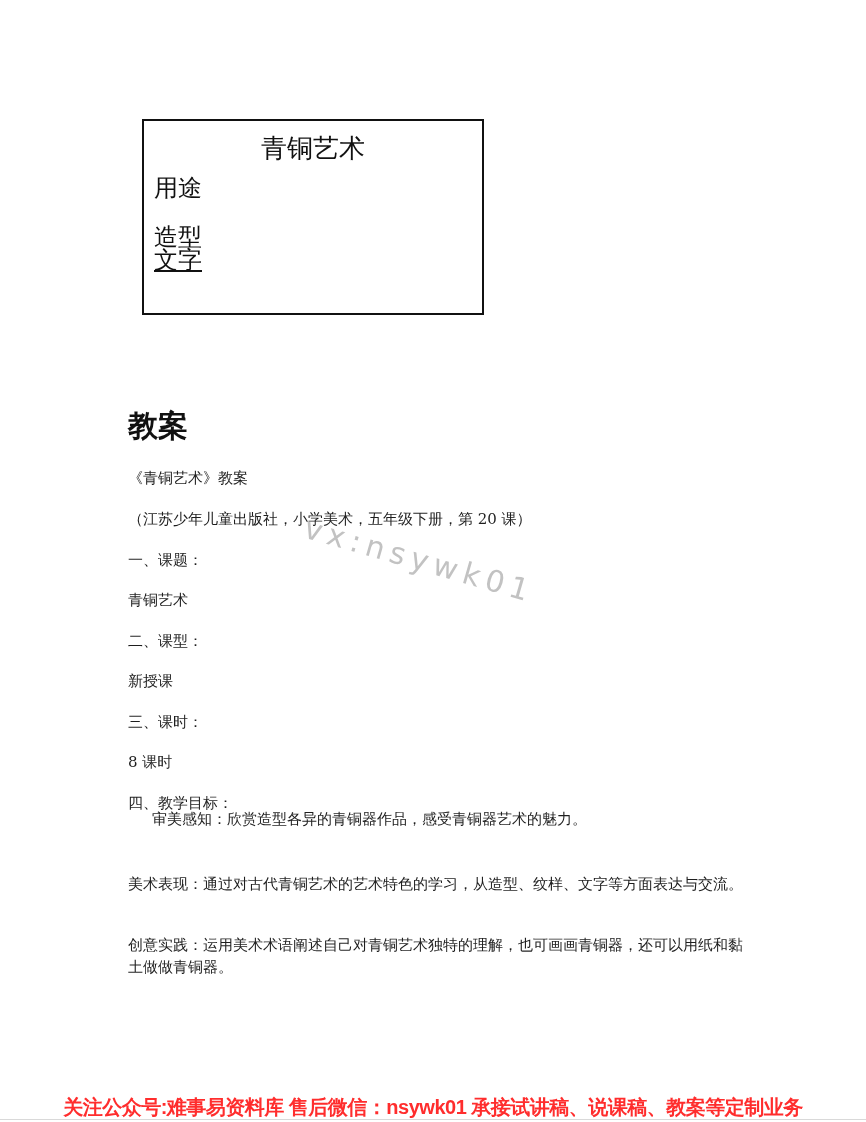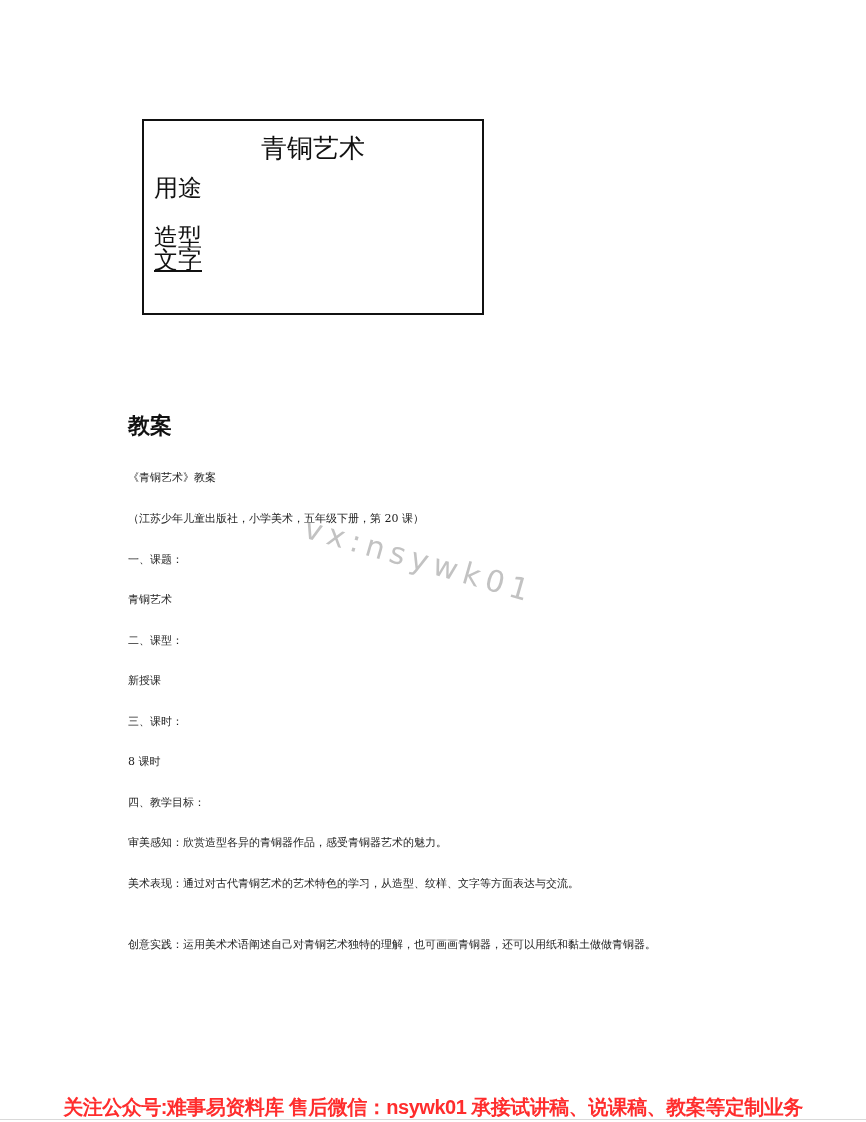--- a/index.html
+++ b/index.html
@@ -42,29 +42,29 @@
       font-size: 24px;
       line-height: 30px;
       color: #111;
     }
     .heading {
       position: absolute;
       left: 128px;
       top: 408px;
       font-family: Liberation Serif, serif;
       font-weight: bold;
-      font-size: 22px;
+      font-size: 30px;
       line-height: 36px;
       color: #111;
     }
     .para {
       position: absolute;
       left: 128px;
       width: 620px;
-      font-size: 11px;
+      font-size: 15px;
       line-height: 22px;
       color: #1e1e1e;
     }
     .watermark {
       position: absolute;
       left: 310px;
       top: 510px;
       font-family: "DejaVu Sans", "Liberation Sans", sans-serif;
       font-size: 30px;
       letter-spacing: 6px;
@@ -111,20 +111,20 @@
 
 <div class="para" style="top:467px;">《青铜艺术》教案</div>
 <div class="para" style="top:508px;">（江苏少年儿童出版社，小学美术，五年级下册，第 20 课）</div>
 <div class="para" style="top:549px;">一、课题：</div>
 <div class="para" style="top:589px;">青铜艺术</div>
 <div class="para" style="top:630px;">二、课型：</div>
 <div class="para" style="top:670px;">新授课</div>
 <div class="para" style="top:711px;">三、课时：</div>
 <div class="para" style="top:751px;">8 课时</div>
 <div class="para" style="top:792px;">四、教学目标：</div>
-<div class="para" style="top:832px;">审美感知：欣赏造型各异的青铜器作品，感受青铜器艺术的魅力。</div>
+<div class="para" style="top:808px;margin-left:24px;">审美感知：欣赏造型各异的青铜器作品，感受青铜器艺术的魅力。</div>
 <div class="para" style="top:873px;">美术表现：通过对古代青铜艺术的艺术特色的学习，从造型、纹样、文字等方面表达与交流。</div>
 <div class="para" style="top:934px;">创意实践：运用美术术语阐述自己对青铜艺术独特的理解，也可画画青铜器，还可以用纸和黏土做做青铜器。</div>
 
 <div class="watermark">vx:nsywk01</div>
 
 <div class="footer">关注公众号:难事易资料库  售后微信：nsywk01   承接试讲稿、说课稿、教案等定制业务</div>
 <div class="footer-rule"></div>
 
 </body></html>

